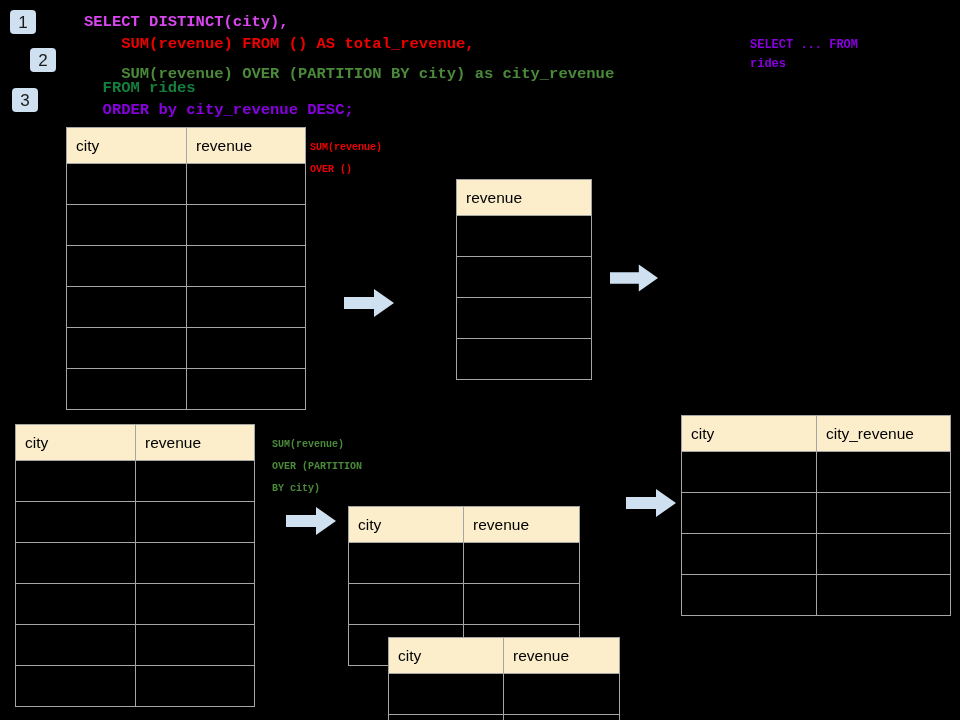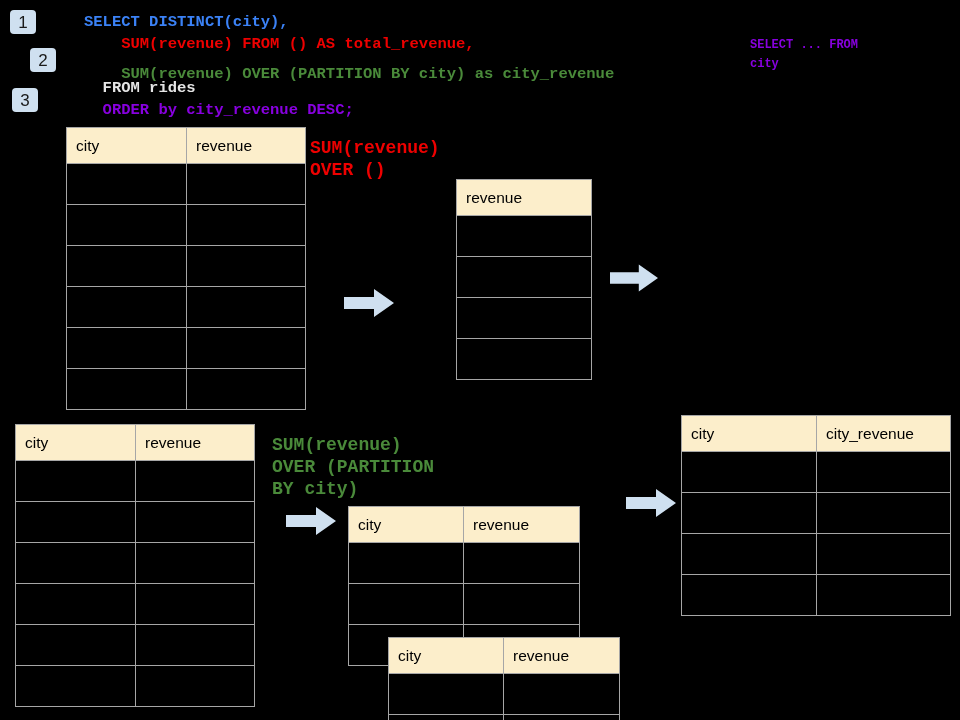--- a/index.html
+++ b/index.html
@@ -36,21 +36,21 @@
   
   .code {
     position: absolute;
     font-family: "Liberation Mono", monospace;
     white-space: pre;
     font-weight: bold;
     letter-spacing: 0px;
   }
   .code-main  { font-size: 15.5px; line-height: 22px; }
   .code-side  { font-size: 12px;   line-height: 19px; }
-  .code-label { font-size: 18px; line-height: 22px; font-weight: bold; }
+  .code-label { font-size: 10px; line-height: 22px; font-weight: bold; }
 
   
   .tbl {
     position: absolute;
     border-collapse: collapse;
     table-layout: fixed;
     background: #000000;
     padding-left: 20px;
   }
   .tbl th, .tbl td {
@@ -81,28 +81,28 @@
 </style>
 </head>
 <body>
 
 <div id="canvas">
 
   <div class="badge" style="left:10px;  top:10px;">1</div>
   <div class="badge" style="left:30px;  top:48px;">2</div>
   <div class="badge" style="left:12px;  top:88px;">3</div>
 
-  <div class="code code-main" style="left:84px; top:11px; color:#3b82f6;">SELECT DISTINCT(city),</div>
+  <div class="code code-main" style="left:84px; top:11px; color:#d946ef;">SELECT DISTINCT(city),</div>
   <div class="code code-main" style="left:84px; top:33px; color:#ee0000;">    SUM(revenue) FROM () AS total_revenue,</div>
   <div class="code code-main" style="left:84px; top:55px; color:#4a8a3a;margin-top:8px;">    SUM(revenue) OVER (PARTITION BY city) as city_revenue</div>
-  <div class="code code-main" style="left:84px; top:77px; color:#e5e5e5;">  FROM rides</div>
+  <div class="code code-main" style="left:84px; top:77px; color:#15803d;">  FROM rides</div>
   <div class="code code-main" style="left:84px; top:99px; color:#8800e0;">  ORDER by city_revenue DESC;</div>
 
   <div class="code code-side" style="left:750px; top:36px; color:#8800e0;">SELECT ... FROM
-city</div>
+rides</div>
 
   <div class="code code-label" style="left:310px; top:137px; color:#ee0000;">SUM(revenue)
 OVER ()</div>
 
   <div class="code code-label" style="left:272px; top:434px; color:#4a8a3a;">SUM(revenue)
 OVER (PARTITION
 BY city)</div>
 
   <table class="tbl" style="left:66px; top:127px; width:239px;">
     <colgroup>

